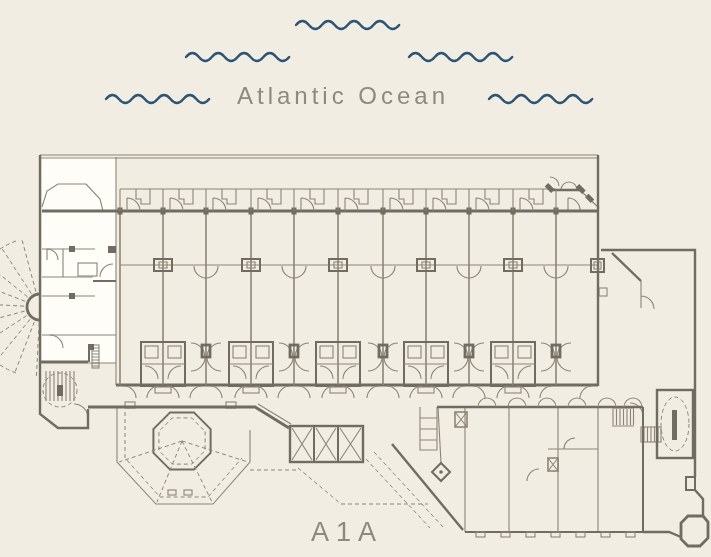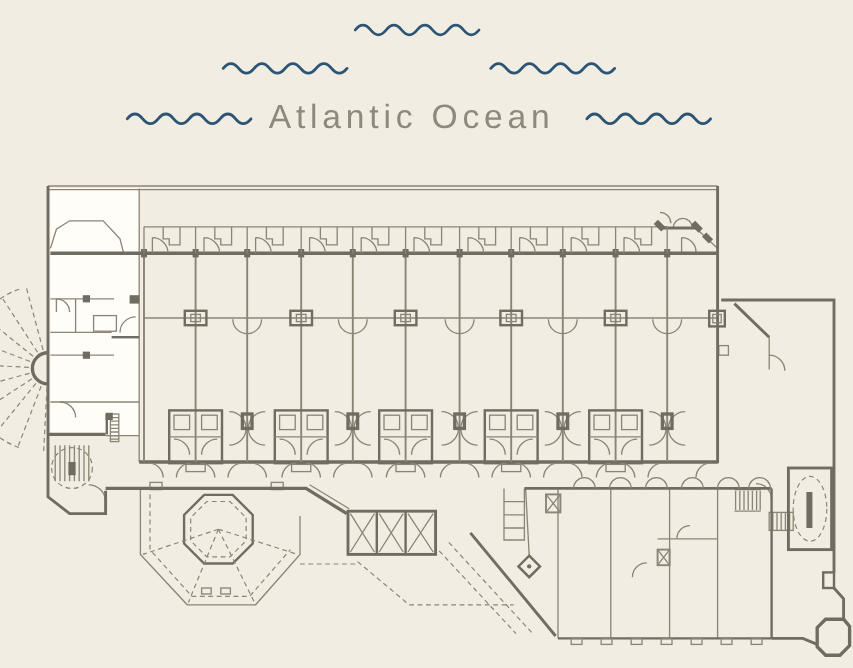--- a/index.html
+++ b/index.html
@@ -11,21 +11,21 @@
   .lnf{stroke:var(--line);stroke-width:1.1;fill:none}
   .w15{stroke-width:1.6}
   .wall{stroke:var(--wall);stroke-width:2.8;fill:none}
   .w2{stroke-width:2}
   .w25{stroke-width:2.4}
   .dash{stroke:var(--line);stroke-width:1;stroke-dasharray:4 3;fill:none}
   .drk{fill:var(--wall);stroke:none}
   .navy{stroke:var(--navy);stroke-width:2.3;fill:none;stroke-linecap:round}
   .label{position:absolute;color:var(--text);white-space:nowrap;pointer-events:none}
   #ocean-label{top:82px;left:343px;transform:translateX(-50%);
-               font-size:28px;letter-spacing:4px}
+               font-size:24px;letter-spacing:4px}
   #road-label{top:517px;left:347px;transform:translateX(-50%);
               font-size:27px;letter-spacing:7px}
 </style>
 </head>
 <body style="--bg: #f2ede2; --line: #8b8577; --wall: #716c61; --navy: #2c5575; --text: #8d897d; --white: #fffdf8;">
 
 <div class="stage">
 
   <svg width="711" height="557" viewBox="0 0 711 557">
 
@@ -302,13 +302,14 @@
         <rect x="626" y="532" width="9" height="5" class="ln"></rect>
       </g>
     <g id="g-elev">
         <path d="M292,428 L312,460 M312,428 L292,460" class="ln"></path>
         <path d="M316,428 L336,460 M336,428 L316,460" class="ln"></path>
         <path d="M340,428 L361,460 M361,428 L340,460" class="ln"></path>
       </g>
   </svg>
 
   <div id="ocean-label" class="label">Atlantic Ocean</div>
+  <div id="road-label" class="label">A1A</div>
 </div>
 
 </body></html>

